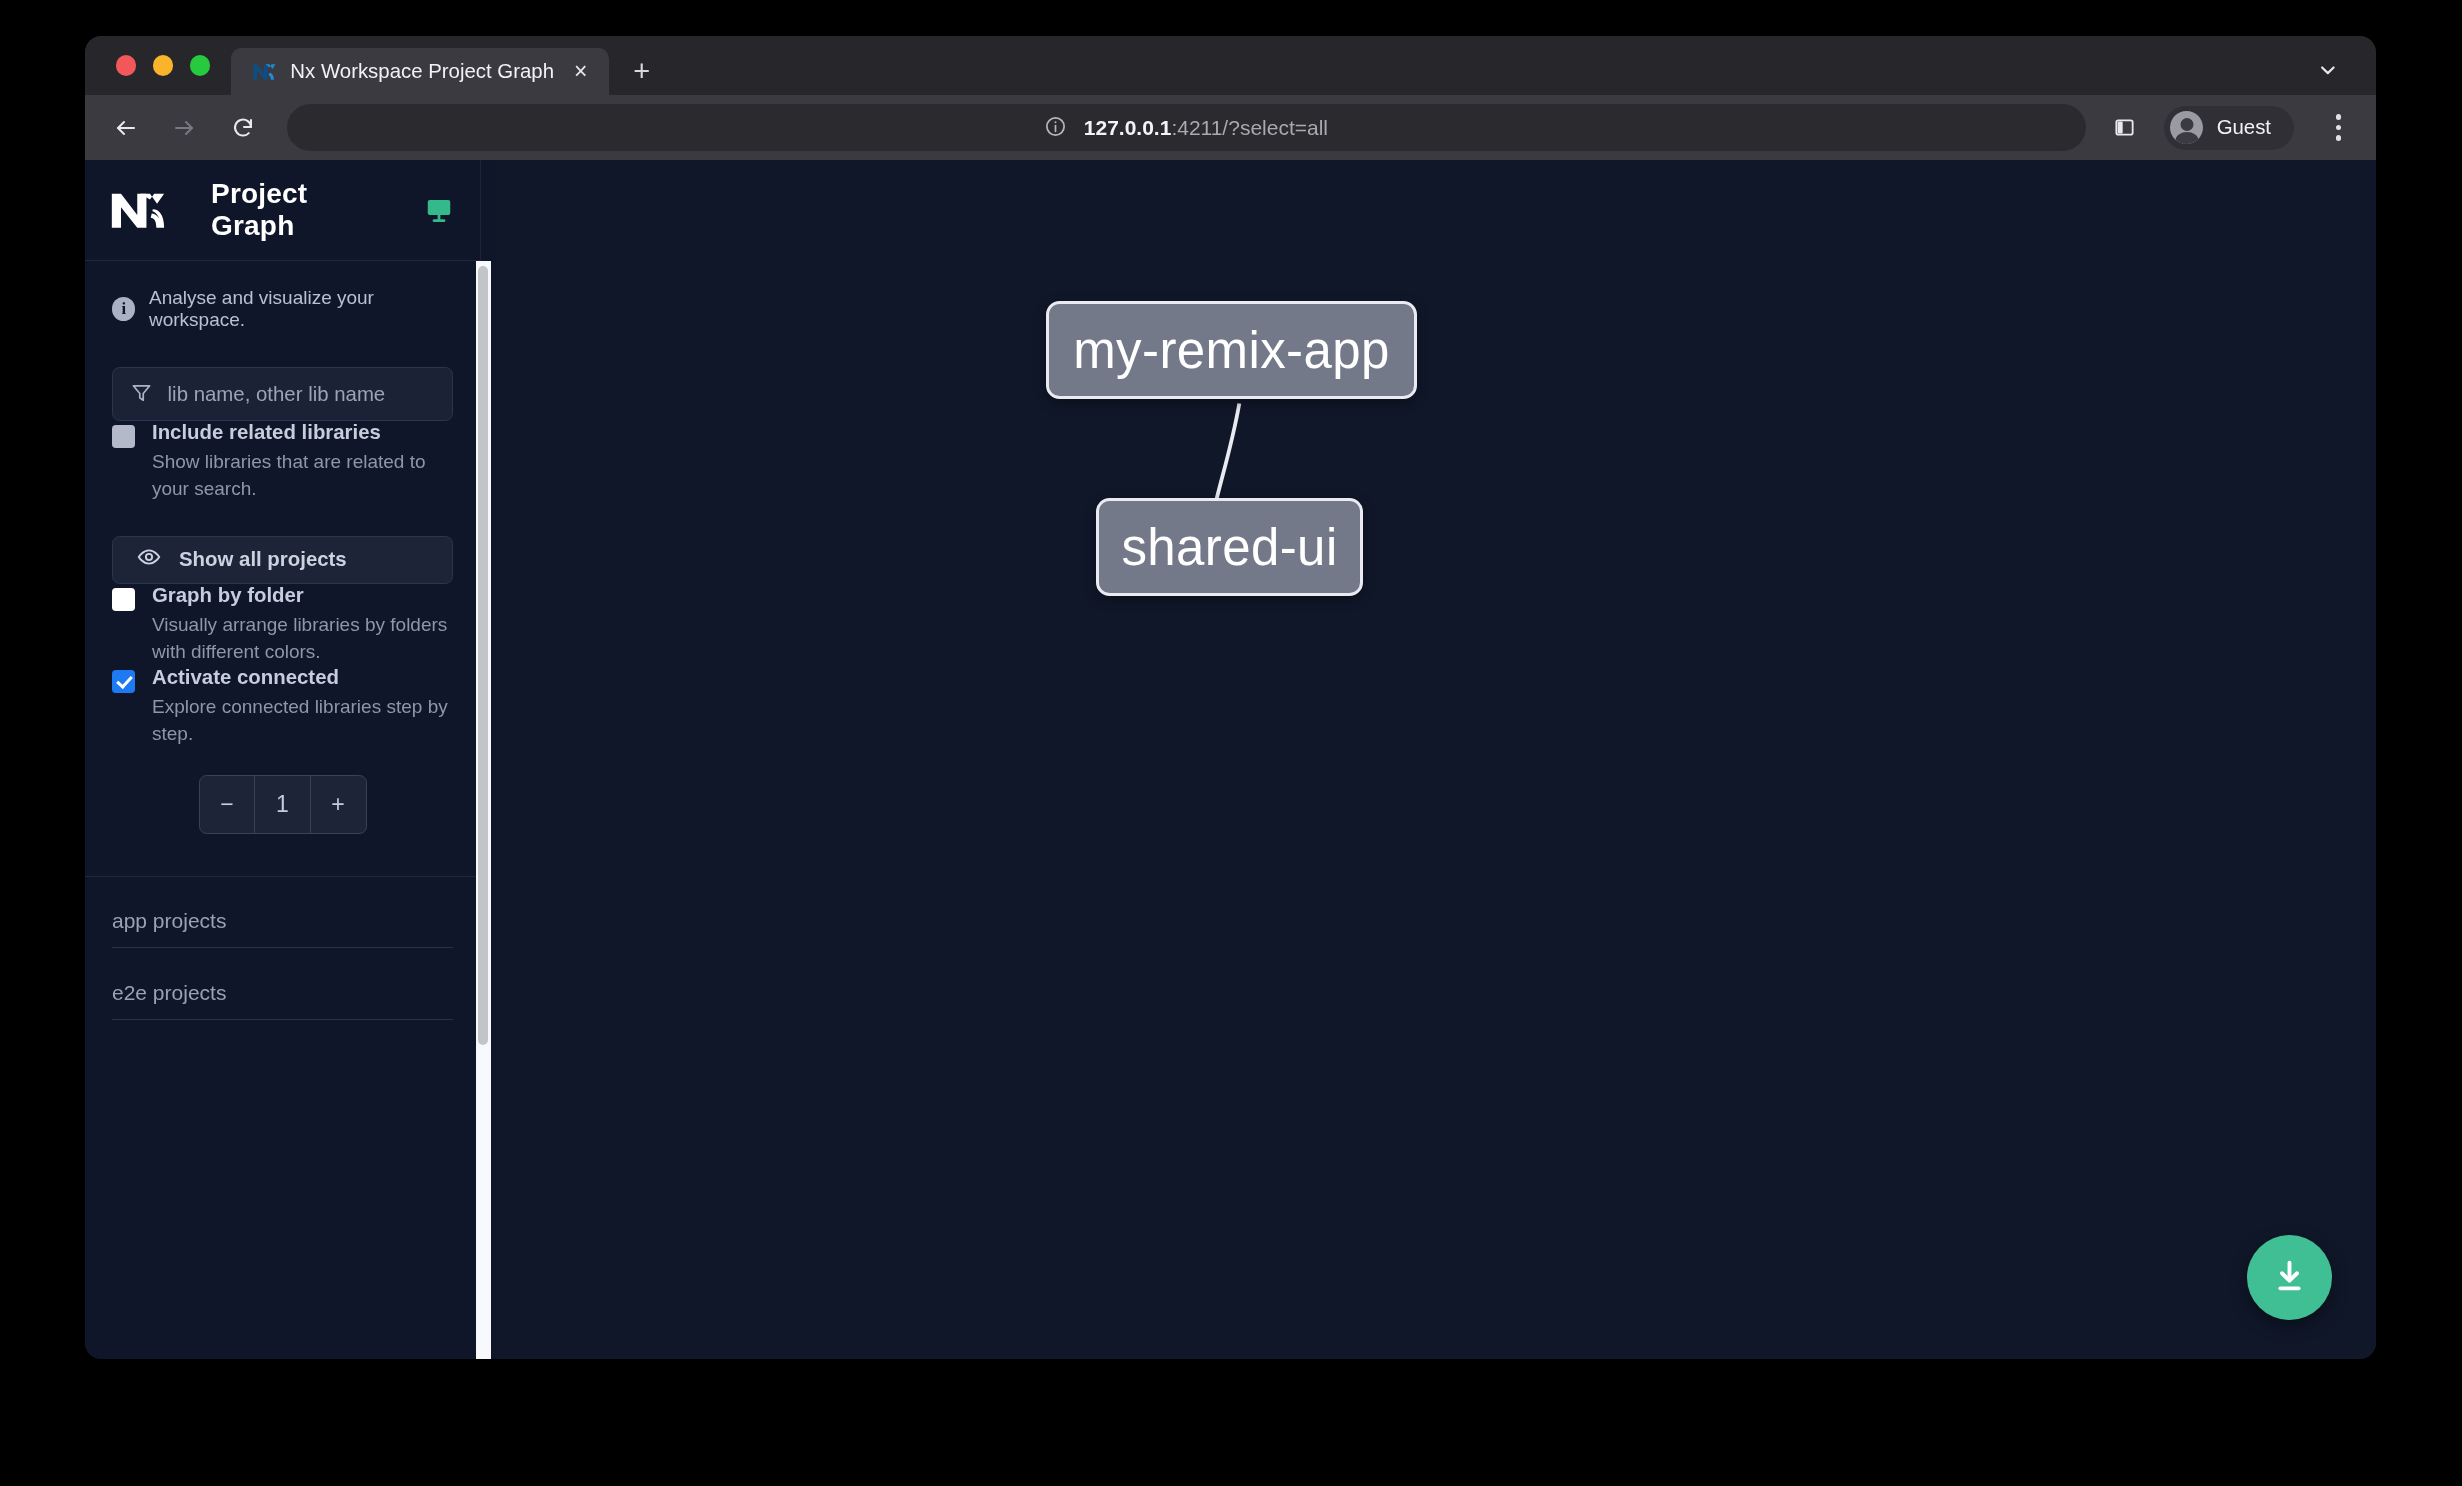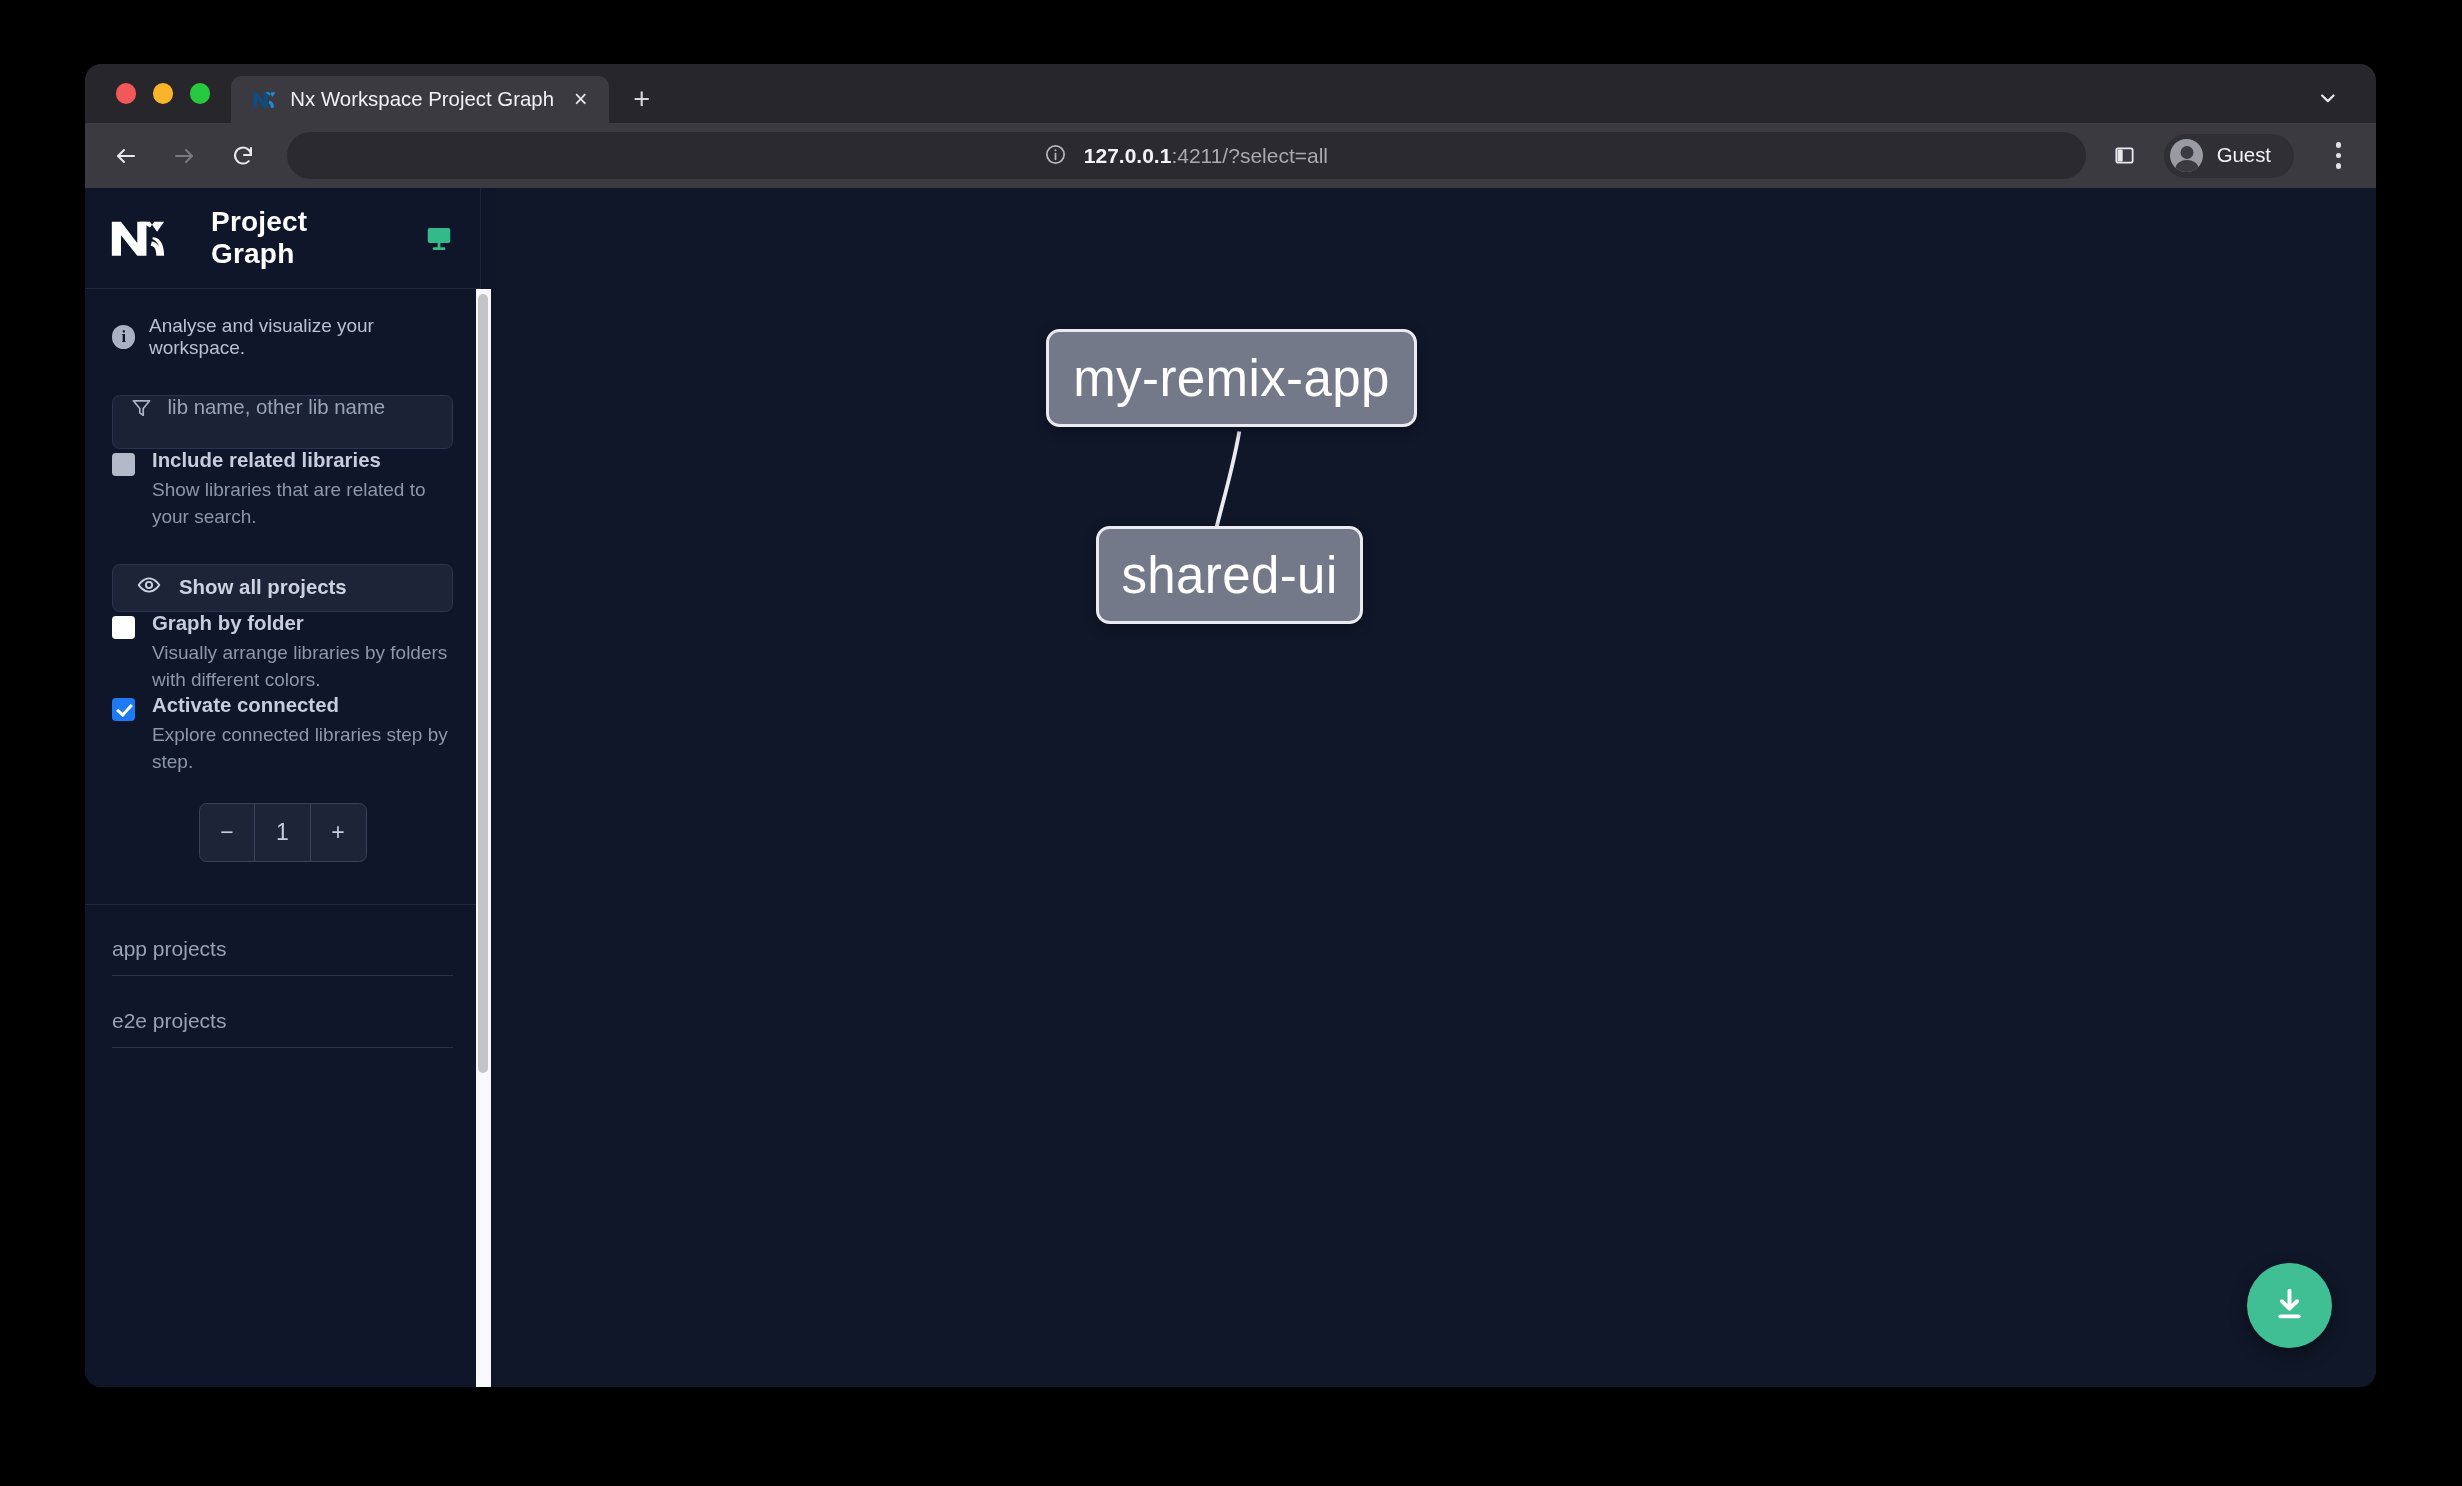--- a/index.html
+++ b/index.html
@@ -9,21 +9,21 @@
     height: 1487px;
     background: #000000;
     font-family: "Liberation Sans", sans-serif;
     overflow: hidden;
   }
 
   
   #browser-window {
     position: absolute;
     left: 85px;
-    top: 64px;
+    top: 36px;
     width: 2291px;
     height: 1323px;
     background: #26262b;
     border-radius: 16.6px;
     overflow: hidden;
     box-shadow: 0 13.6px 45px rgba(0,0,0,.65);
   }
 
   
   #tab-strip {
@@ -217,20 +217,21 @@
   #hint-text { color: #b9c0d0; font-size: 19px; }
 
   
   #filter-box {
     margin: 36px 27px 0 27px;
     height: 54px;
     background: #1b2236;
     border: 0.8px solid #2b3450;
     border-radius: 7.6px;
     display: flex;
+    align-items: center;
     padding: 0 16.6px;
     gap: 15px;
   }
   #filter-placeholder { color: #9aa3b8; font-size: 20.4px; }
 
   
   .check-row {
     display: flex;
     gap: 16.6px;
     padding: 0 27px;

